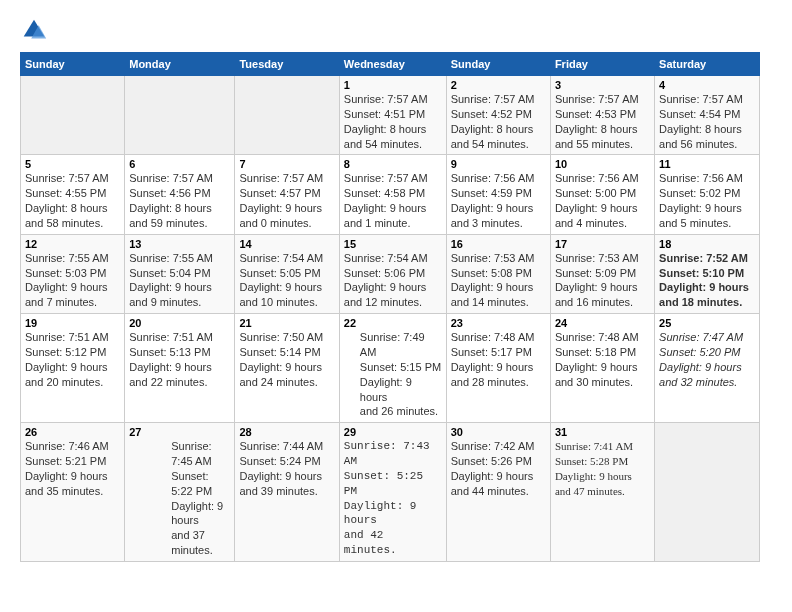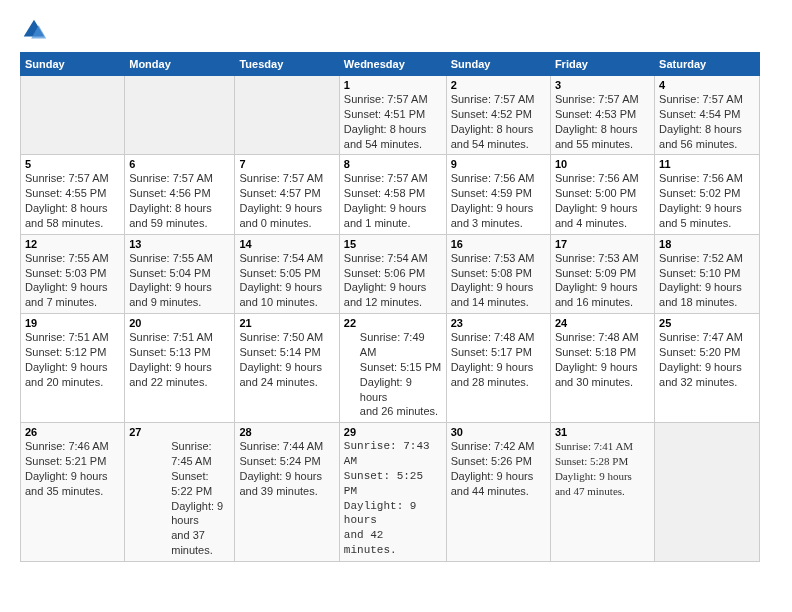--- a/index.html
+++ b/index.html
@@ -247,21 +247,21 @@
           </td>
           <td>
             <span class="day-number">17</span>
             <div class="day-info" style="white-space: pre-line;">Sunrise: 7:53 AM
 Sunset: 5:09 PM
 Daylight: 9 hours
 and 16 minutes.</div>
           </td>
           <td>
             <span class="day-number">18</span>
-            <div class="day-info" style="white-space: pre-line;">Sunrise: 7:52 AM
+            <div class="day-info" style="white-space: pre-line; font-weight: bold;">Sunrise: 7:52 AM
 Sunset: 5:10 PM
 Daylight: 9 hours
 and 18 minutes.</div>
           </td>
         </tr>
         <tr>
           <td>
             <span class="day-number">19</span>
             <div class="day-info" style="white-space: pre-line;">Sunrise: 7:51 AM
 Sunset: 5:12 PM
@@ -298,21 +298,21 @@
           </td>
           <td>
             <span class="day-number">24</span>
             <div class="day-info" style="white-space: pre-line;">Sunrise: 7:48 AM
 Sunset: 5:18 PM
 Daylight: 9 hours
 and 30 minutes.</div>
           </td>
           <td>
             <span class="day-number">25</span>
-            <div class="day-info" style="white-space: pre-line;">Sunrise: 7:47 AM
+            <div class="day-info" style="white-space: pre-line; font-style: italic;">Sunrise: 7:47 AM
 Sunset: 5:20 PM
 Daylight: 9 hours
 and 32 minutes.</div>
           </td>
         </tr>
         <tr>
           <td>
             <span class="day-number">26</span>
             <div class="day-info" style="white-space: pre-line;">Sunrise: 7:46 AM
 Sunset: 5:21 PM

